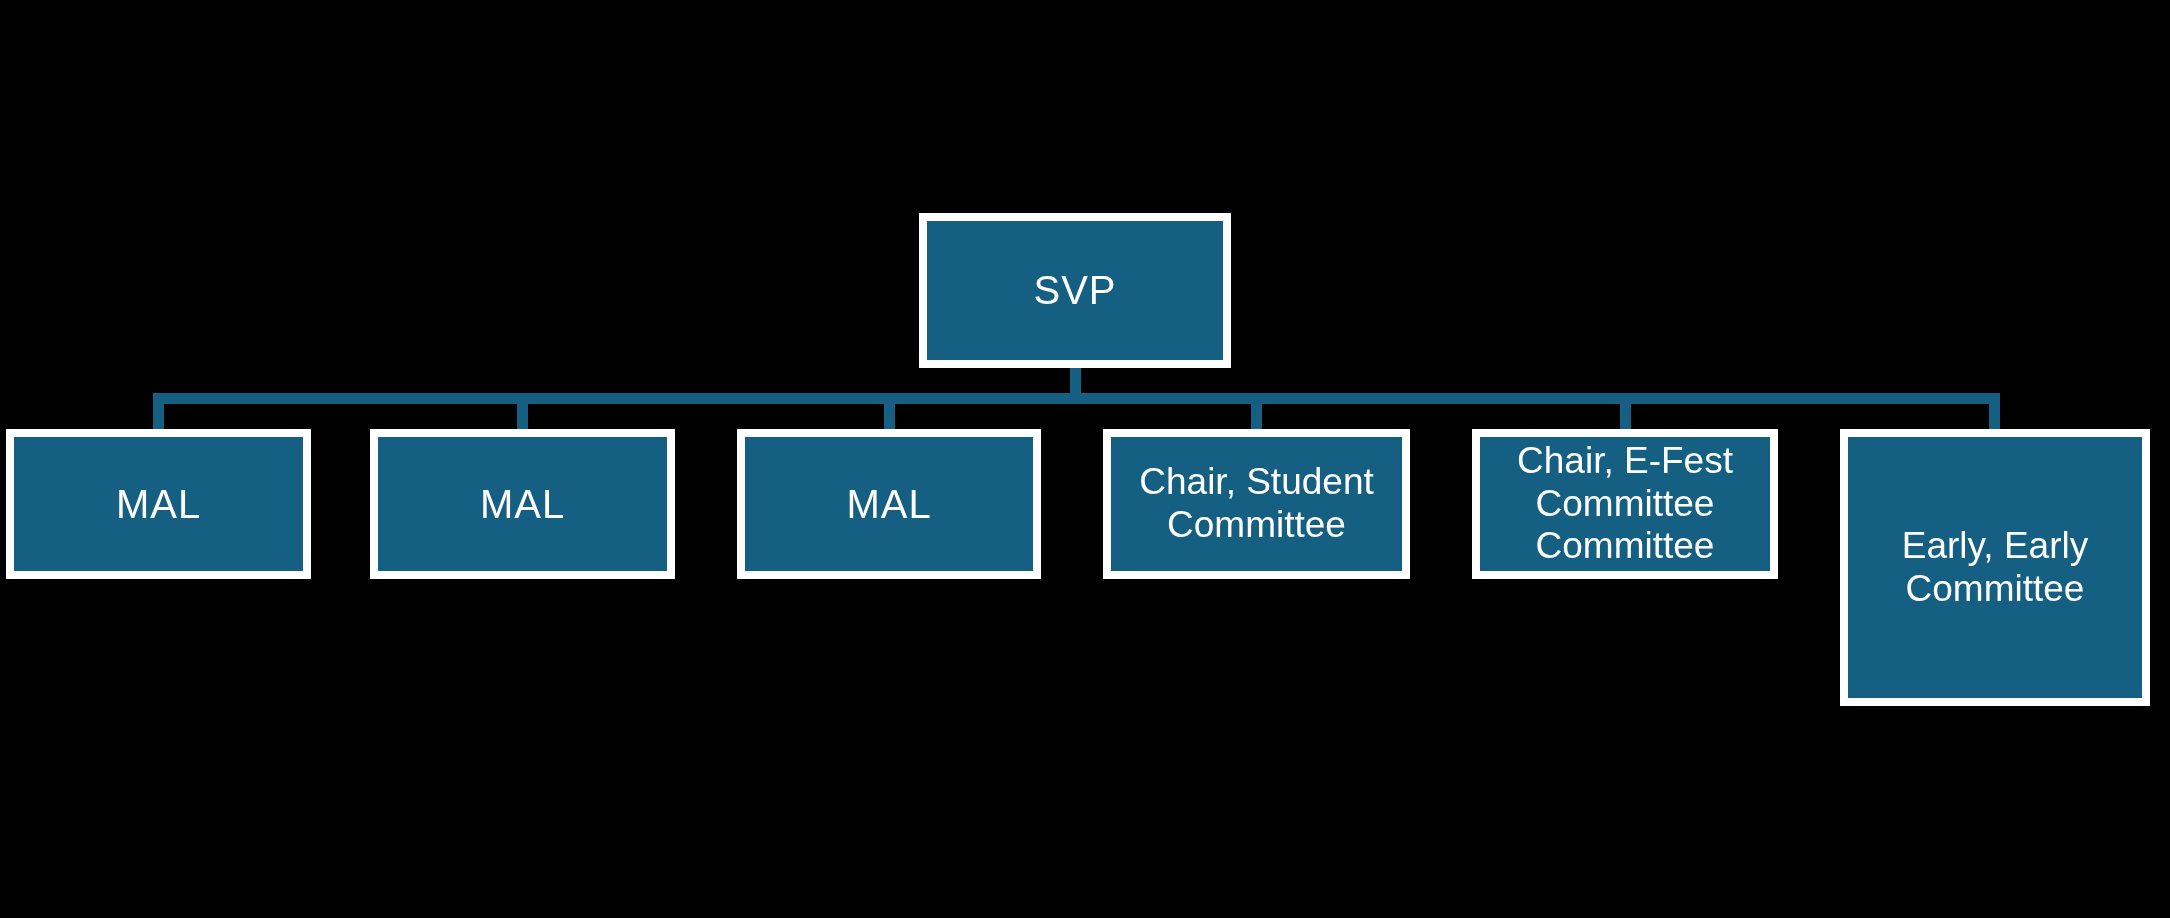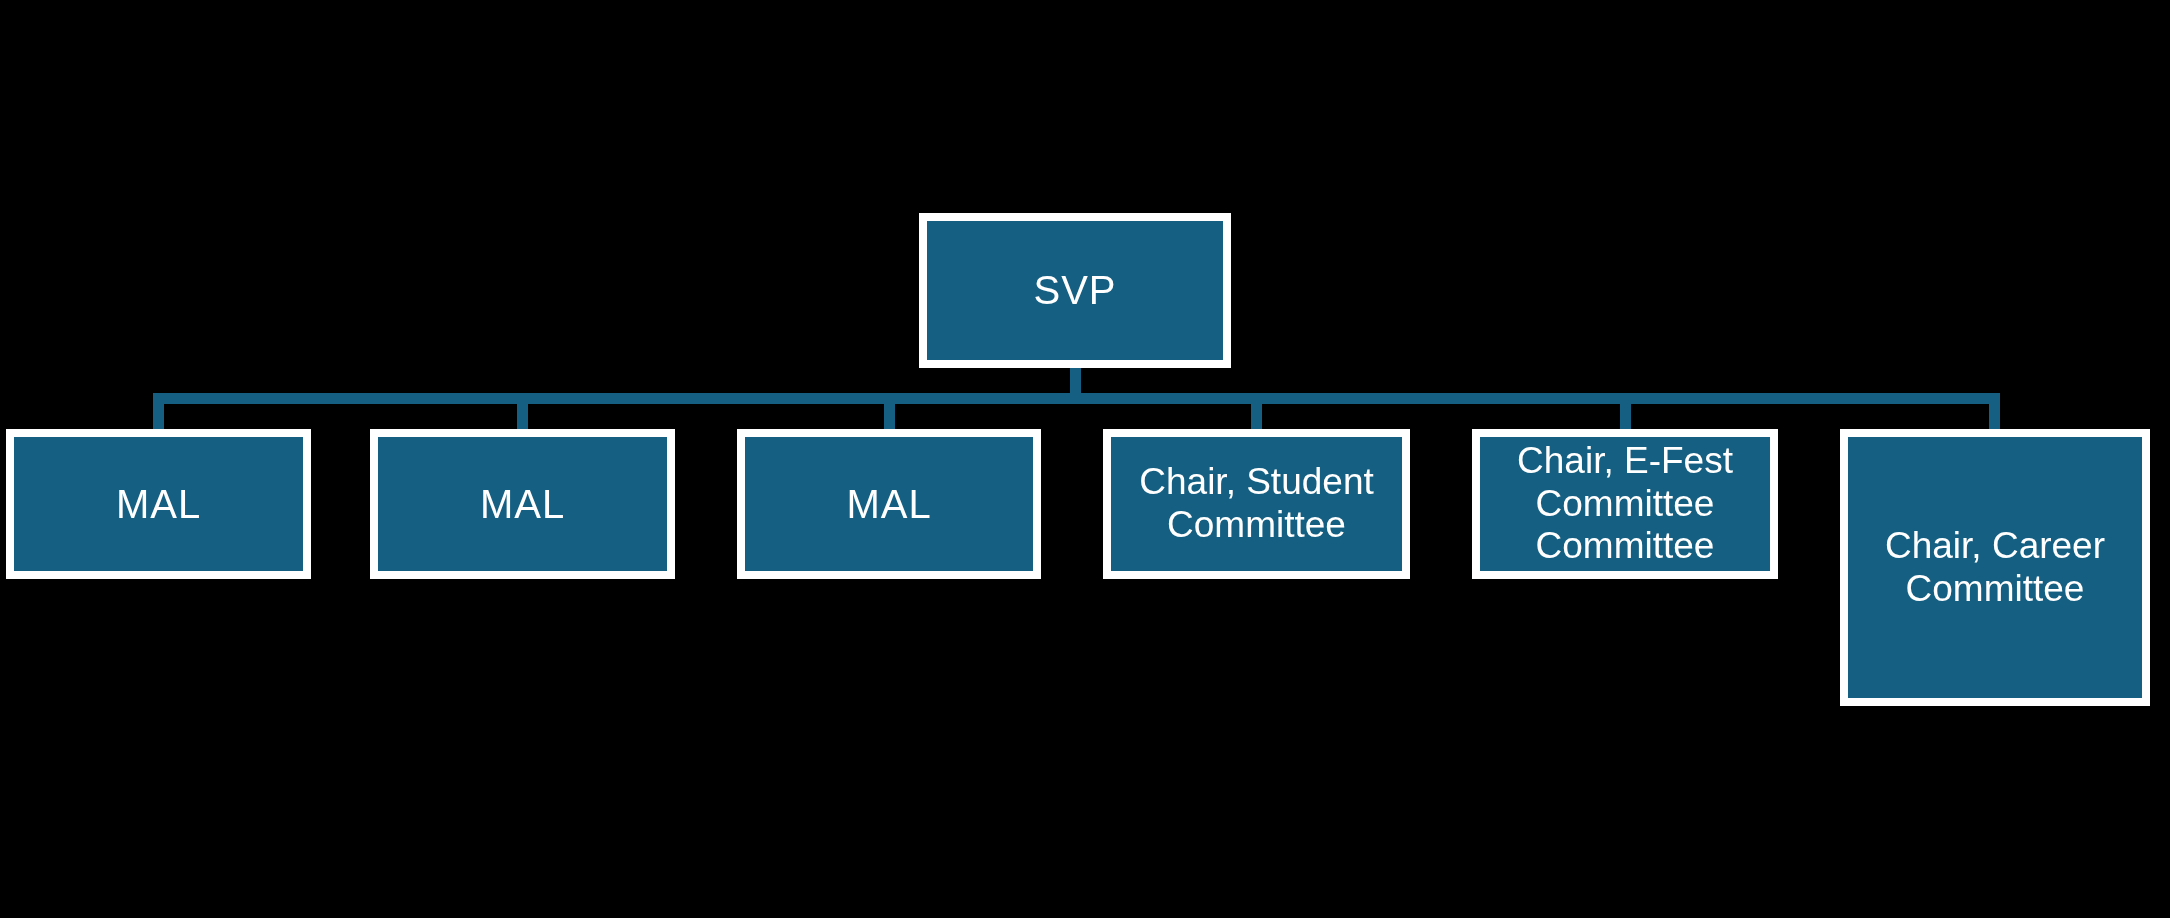--- a/index.html
+++ b/index.html
@@ -88,17 +88,17 @@
     <span class="line">Committee</span>
   </div>
 
   <div class="node node-c5 small">
     <span class="line">Chair, E-Fest</span>
     <span class="line">Committee</span>
     <span class="line">Committee</span>
   </div>
 
   <div class="node node-c6 small">
-    <span class="line">Chair, Career</span>
+    <span class="line">Early, Early</span>
     <span class="line">Committee</span>
   </div>
 
 </div>
 
 </body></html>

